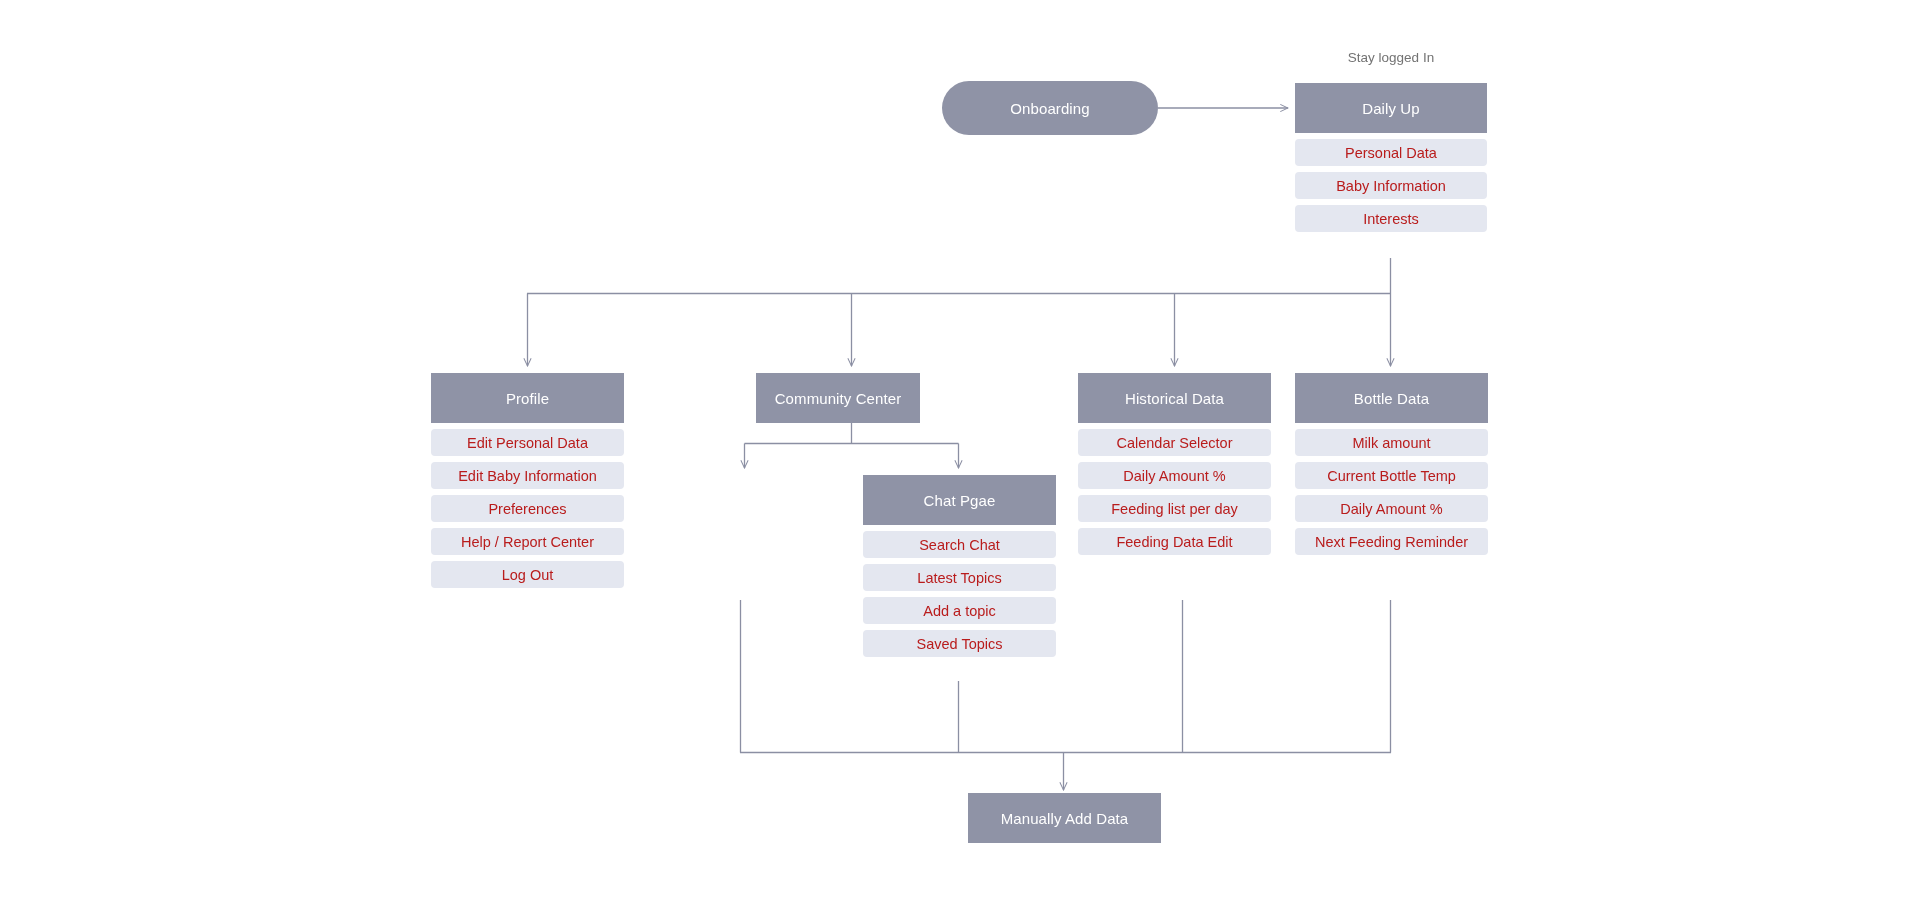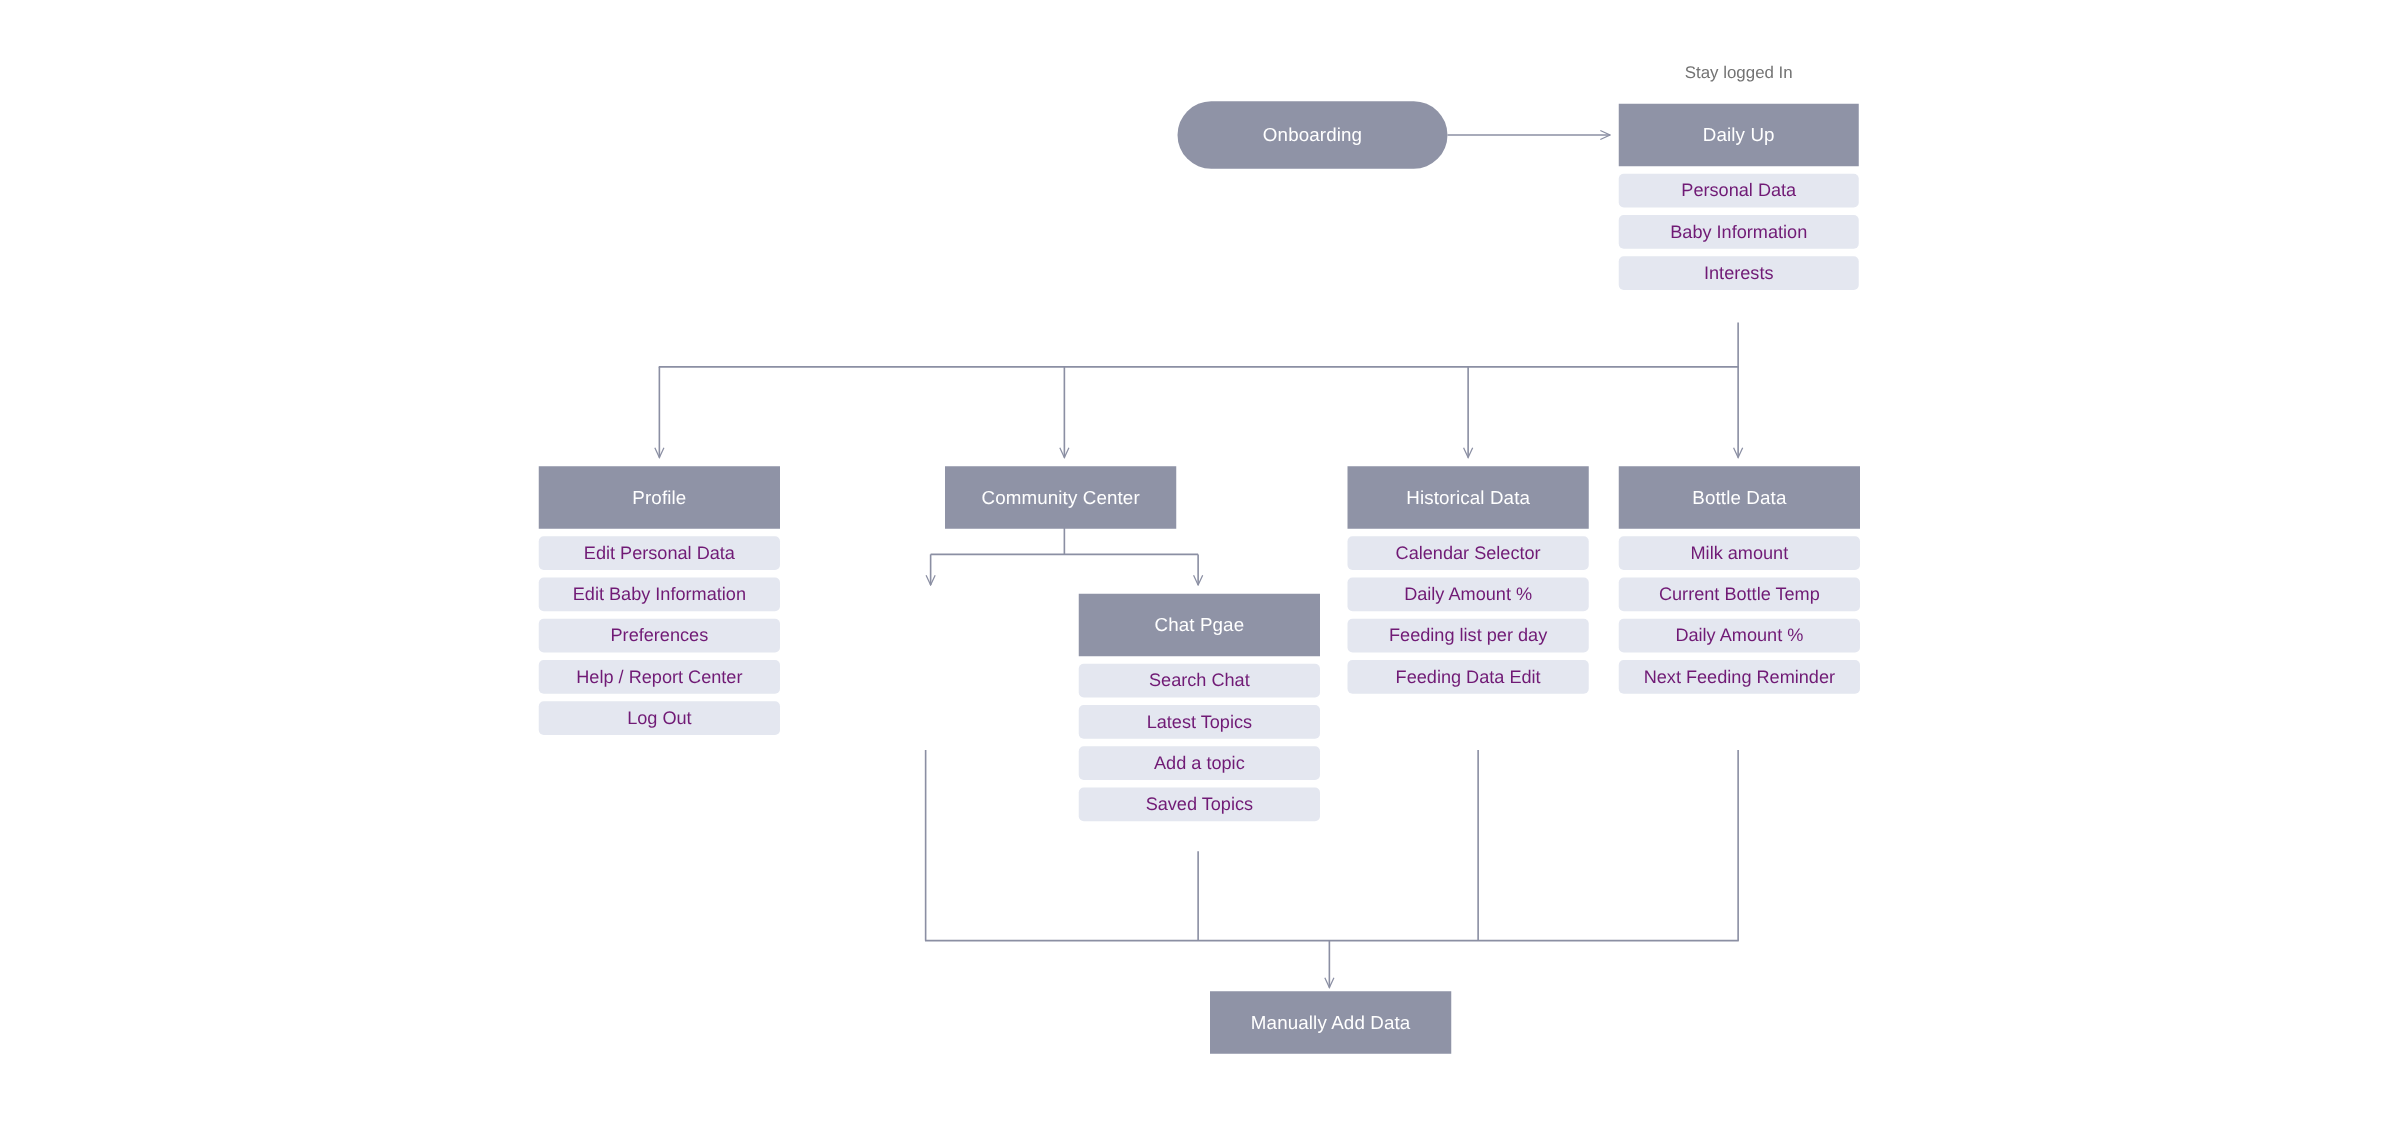--- a/index.html
+++ b/index.html
@@ -47,21 +47,21 @@
     height: 50px;
     white-space: nowrap;
   }
   .node-header.pill {
     border-radius: 28px;
     height: 54px;
   }
   .sub-item {
     box-sizing: border-box;
     background: #e4e7f0;
-    color: #701a75;
+    color: #b91c1c;
     font-size: 14.5px;
     font-weight: 400;
     border-radius: 4px;
     height: 27px;
     display: flex;
     align-items: center;
     justify-content: center;
     text-align: center;
     white-space: nowrap;
     margin-top: 6px;
@@ -130,21 +130,21 @@
 
   <div class="group" style="left:431px; top:373px; width:193px;">
     <div class="node-header">Profile</div>
     <div class="sub-item">Edit Personal Data</div>
     <div class="sub-item">Edit Baby Information</div>
     <div class="sub-item">Preferences</div>
     <div class="sub-item">Help / Report Center</div>
     <div class="sub-item">Log Out</div>
   </div>
 
-  <div class="group" style="left:756px; top:373px; width:185px;">
+  <div class="group" style="left:756px; top:373px; width:164px;">
     <div class="node-header">Community Center</div>
   </div>
 
 
   <div class="group" style="left:863px; top:475px; width:193px;">
     <div class="node-header">Chat Pgae</div>
     <div class="sub-item">Search Chat</div>
     <div class="sub-item">Latest Topics</div>
     <div class="sub-item">Add a topic</div>
     <div class="sub-item">Saved Topics</div>

